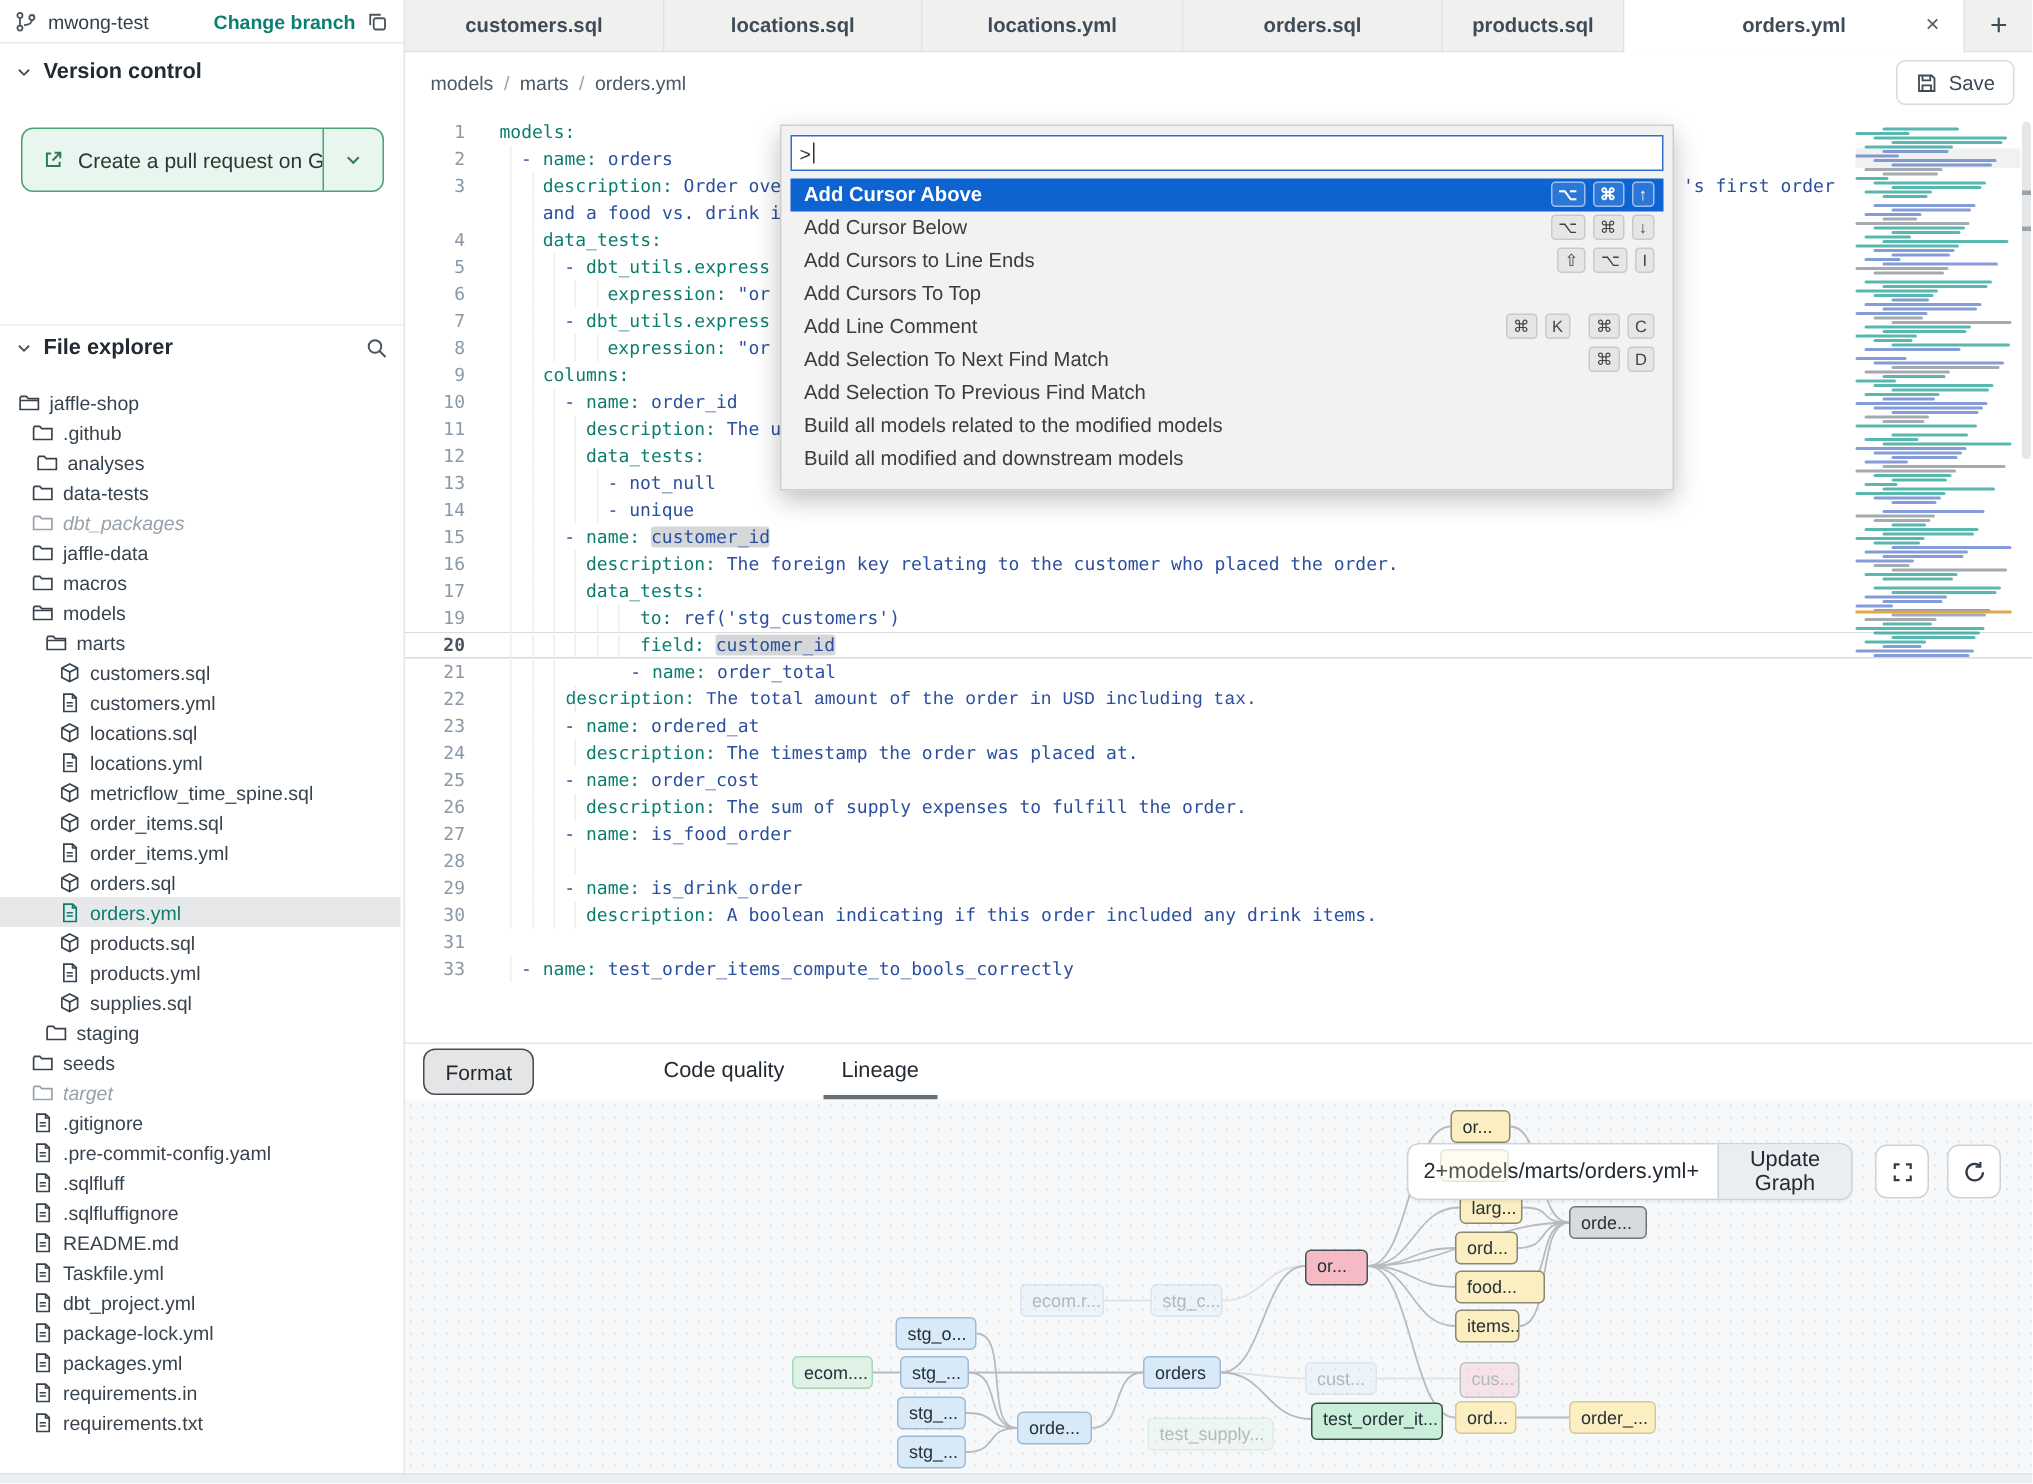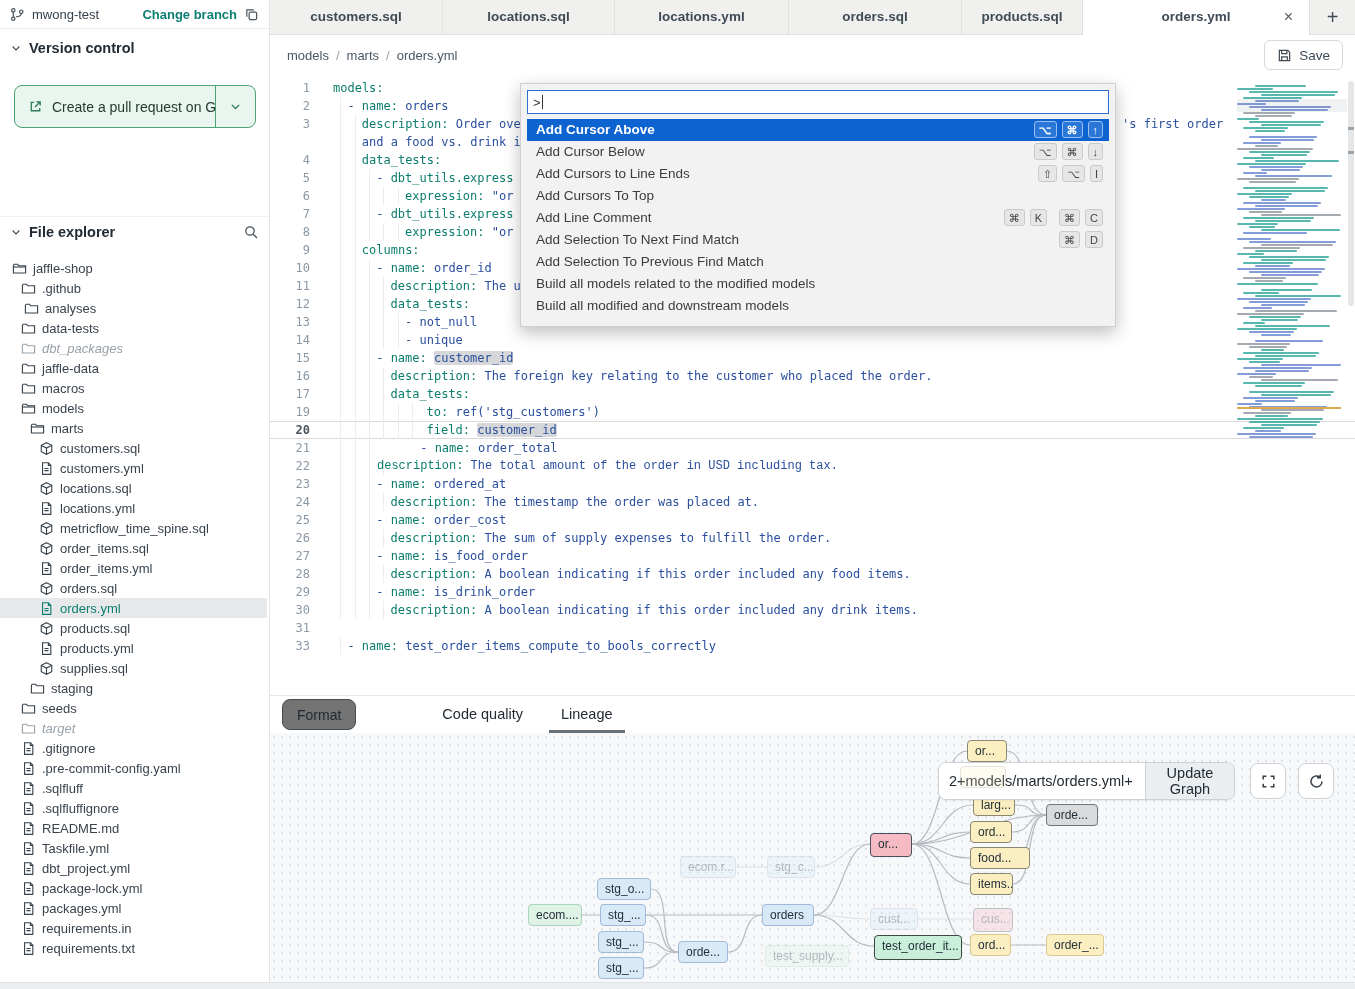--- a/index.html
+++ b/index.html
@@ -72,21 +72,21 @@
   .prow{position:relative;height:22px;line-height:22px;padding-left:9px;font-size:13.5px;color:#3c3c3c;cursor:pointer}
   .prow.selected{background:#0d64d0;color:#fff;font-weight:600}
   .chips{position:absolute;right:6px;top:2px;display:flex;gap:12px}
   .grp{display:flex;gap:5px}
   .chip{min-width:12px;height:17px;line-height:16px;padding:0 4px;background:#e6e6e6;border:1px solid #cacaca;
         border-radius:3px;font-size:11px;color:#444;text-align:center;box-sizing:border-box}
   .selected .chip{background:#2a77d8;border-color:#9dbff0;color:#fff}
   
   .bottom-head{position:absolute;left:270px;top:695px;width:1085px;height:38px;background:#fff;
                border-top:1px solid #e4e7e9;display:flex;align-items:center;box-sizing:border-box}
-  .fmt{margin-left:12px;height:31px;padding:0 14px;border:1px solid #424c56;border-radius:8px;background:#737373;
+  .fmt{margin-left:12px;height:31px;padding:0 14px;border:1px solid #424c56;border-radius:8px;background:#e5e5e5;
        font-size:14px;color:#222b33;cursor:pointer;font-family:inherit}
   .btab{margin-left:74px;font-size:14.5px;color:#222b33;height:37px;line-height:36px;padding:0 12px;box-sizing:border-box;cursor:pointer}
   .btab.active{margin-left:14px;border-bottom:3px solid #667078}
   .canvas{position:absolute;left:270px;top:733px;width:1085px;height:250px;background-color:#f7f8fa;
           background-image:radial-gradient(#dfe3e7 1px,transparent 1px);background-size:8px 8px;overflow:hidden}
   #edges{position:absolute;left:0;top:0;z-index:1}
   .edge{fill:none;stroke:#b5bbc1;stroke-width:1.2}
   .gedge{stroke-opacity:.35}
   #nodes{position:absolute;inset:0;z-index:2}
   .n{position:absolute;height:22px;line-height:20px;box-sizing:border-box;border-radius:4px;border:1px solid;
@@ -536,21 +536,21 @@
       <div class="crow"><i class="guide" style="left: 70.2px;"></i><i class="guide" style="left: 84.6px;"></i><i class="guide" style="left: 99px;"></i><i class="guide" style="left: 113.4px;"></i><span class="gut">17</span><span class="ctext" style="left: 120.6px;"><span class="k">data_tests:</span></span></div>
       <div class="crow"><i class="guide" style="left: 70.2px;"></i><i class="guide" style="left: 84.6px;"></i><i class="guide" style="left: 99px;"></i><i class="guide" style="left: 113.4px;"></i><i class="guide" style="left: 127.8px;"></i><i class="guide" style="left: 142.2px;"></i><span class="gut">19</span><span class="ctext" style="left: 156.6px;"><span class="k">to:</span><span class="v"> ref('stg_customers')</span></span></div>
       <div class="crow cur"><i class="guide" style="left: 70.2px;"></i><i class="guide" style="left: 84.6px;"></i><i class="guide" style="left: 99px;"></i><i class="guide" style="left: 113.4px;"></i><i class="guide" style="left: 127.8px;"></i><i class="guide" style="left: 142.2px;"></i><span class="gut">20</span><span class="ctext" style="left: 156.6px;"><span class="k">field:</span><span class="v"> </span><span class="v sel-bg">customer_id</span></span></div>
       <div class="crow"><i class="guide" style="left: 70.2px;"></i><i class="guide" style="left: 84.6px;"></i><i class="guide" style="left: 99px;"></i><span class="gut">21</span><span class="ctext" style="left: 106.2px; margin-left: 44px;"><span class="v">- </span><span class="k">name:</span><span class="v"> order_total</span></span></div>
       <div class="crow"><i class="guide" style="left: 70.2px;"></i><i class="guide" style="left: 84.6px;"></i><i class="guide" style="left: 99px;"></i><i class="guide" style="left: 113.4px;"></i><span class="gut">22</span><span class="ctext" style="left: 107px; font-family: Liberation Mono, monospace;"><span class="k">description:</span><span class="v"> The total amount of the order in USD including tax.</span></span></div>
       <div class="crow"><i class="guide" style="left: 70.2px;"></i><i class="guide" style="left: 84.6px;"></i><i class="guide" style="left: 99px;"></i><span class="gut">23</span><span class="ctext" style="left: 106.2px;"><span class="v">- </span><span class="k">name:</span><span class="v"> ordered_at</span></span></div>
       <div class="crow"><i class="guide" style="left: 70.2px;"></i><i class="guide" style="left: 84.6px;"></i><i class="guide" style="left: 99px;"></i><i class="guide" style="left: 113.4px;"></i><span class="gut">24</span><span class="ctext" style="left: 120.6px;"><span class="k">description:</span><span class="v"> The timestamp the order was placed at.</span></span></div>
       <div class="crow"><i class="guide" style="left: 70.2px;"></i><i class="guide" style="left: 84.6px;"></i><i class="guide" style="left: 99px;"></i><span class="gut">25</span><span class="ctext" style="left: 106.2px;"><span class="v">- </span><span class="k">name:</span><span class="v"> order_cost</span></span></div>
       <div class="crow"><i class="guide" style="left: 70.2px;"></i><i class="guide" style="left: 84.6px;"></i><i class="guide" style="left: 99px;"></i><i class="guide" style="left: 113.4px;"></i><span class="gut">26</span><span class="ctext" style="left: 120.6px; text-align: center;"><span class="k">description:</span><span class="v"> The sum of supply expenses to fulfill the order.</span></span></div>
       <div class="crow"><i class="guide" style="left: 70.2px;"></i><i class="guide" style="left: 84.6px;"></i><i class="guide" style="left: 99px;"></i><span class="gut">27</span><span class="ctext" style="left: 106.2px;"><span class="v">- </span><span class="k">name:</span><span class="v"> is_food_order</span></span></div>
-      <div class="crow"><i class="guide" style="left: 70.2px;"></i><i class="guide" style="left: 84.6px;"></i><i class="guide" style="left: 99px;"></i><i class="guide" style="left: 113.4px;"></i><span class="gut">28</span><span class="ctext" style="left: 120.6px;"><span class="k">description:</span><span class="v"> A boolean indicating if this order included any food items.</span></span></div>
+      <div class="crow"><i class="guide" style="left: 70.2px;"></i><i class="guide" style="left: 84.6px;"></i><i class="guide" style="left: 99px;"></i><i class="guide" style="left: 113.4px;"></i><span class="gut">28</span></div>
       <div class="crow"><i class="guide" style="left: 70.2px;"></i><i class="guide" style="left: 84.6px;"></i><i class="guide" style="left: 99px;"></i><span class="gut">29</span><span class="ctext" style="left: 106.2px;"><span class="v">- </span><span class="k">name:</span><span class="v"> is_drink_order</span></span></div>
       <div class="crow"><i class="guide" style="left: 70.2px;"></i><i class="guide" style="left: 84.6px;"></i><i class="guide" style="left: 99px;"></i><i class="guide" style="left: 113.4px;"></i><span class="gut">30</span><span class="ctext" style="left: 120.6px;"><span class="k">description:</span><span class="v"> A boolean indicating if this order included any drink items.</span></span></div>
       <div class="crow"><span class="gut">31</span><span class="ctext" style="left: 63px;"></span></div>
       <div class="crow"><i class="guide" style="left: 70.2px;"></i><span class="gut">33</span><span class="ctext" style="left: 77.4px;"><span class="v">- </span><span class="k">name:</span><span class="v"> test_order_items_compute_to_bools_correctly</span></span></div>
     </div>
   <div id="minimap">
     <div class="mm-band"></div>
     <div class="mm-orange"></div>
   <div class="mml" style="margin-left: 18px; width: 51px; background: rgba(32, 160, 148, 0.75);"></div>
       <div class="mml" style="margin-left: 0px; width: 36px; background: rgba(32, 160, 148, 0.75);"></div>

